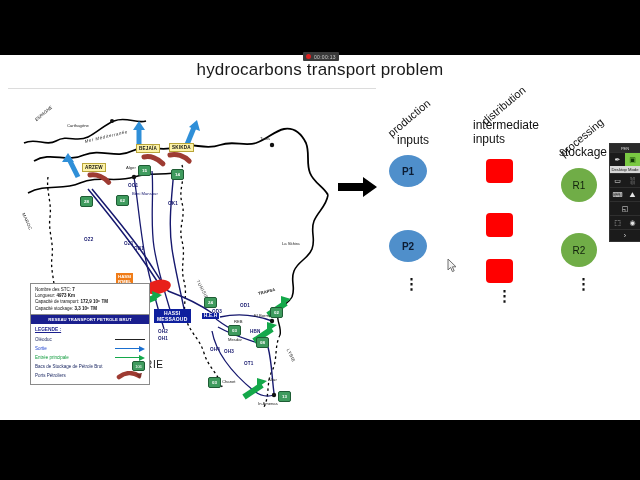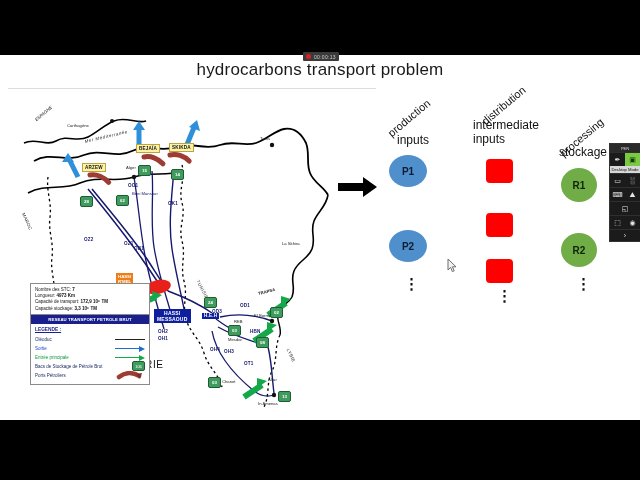--- a/index.html
+++ b/index.html
@@ -68,21 +68,21 @@
 
   
   #flow{position:absolute;left:375px;top:30px;width:255px;height:320px;}
   .rot{position:absolute;font-size:11px;color:#111;transform:rotate(-40deg);transform-origin:left bottom;white-space:nowrap;}
   .colhead{position:absolute;font-size:12px;color:#111;white-space:nowrap;}
   .node-ell{position:absolute;width:38px;height:32px;border-radius:50%;
             display:flex;align-items:center;justify-content:center;
             font-size:10px;font-weight:bold;color:#0c1c33;}
   .node-circ{position:absolute;width:36px;height:34px;border-radius:50%;
              display:flex;align-items:center;justify-content:center;
-             font-size:10px;font-weight:bold;color:#11210d;}
+             font-size:10px;font-weight:normal;color:#11210d;}
   .node-sq{position:absolute;width:27px;height:24px;border-radius:4px;}
   .vdots{position:absolute;font-size:15px;color:#111;font-weight:bold;line-height:5px;letter-spacing:0;}
 
   
   #cursor{position:absolute;left:447px;top:203px;z-index:50;}
 
   
   #tbar{position:absolute;left:609px;top:143px;width:30px;background:#1b1b1b;z-index:60;
         border:1px solid #333;}
   #tbar .cap{height:8px;background:#2a2a2a;display:flex;align-items:center;justify-content:center;}

